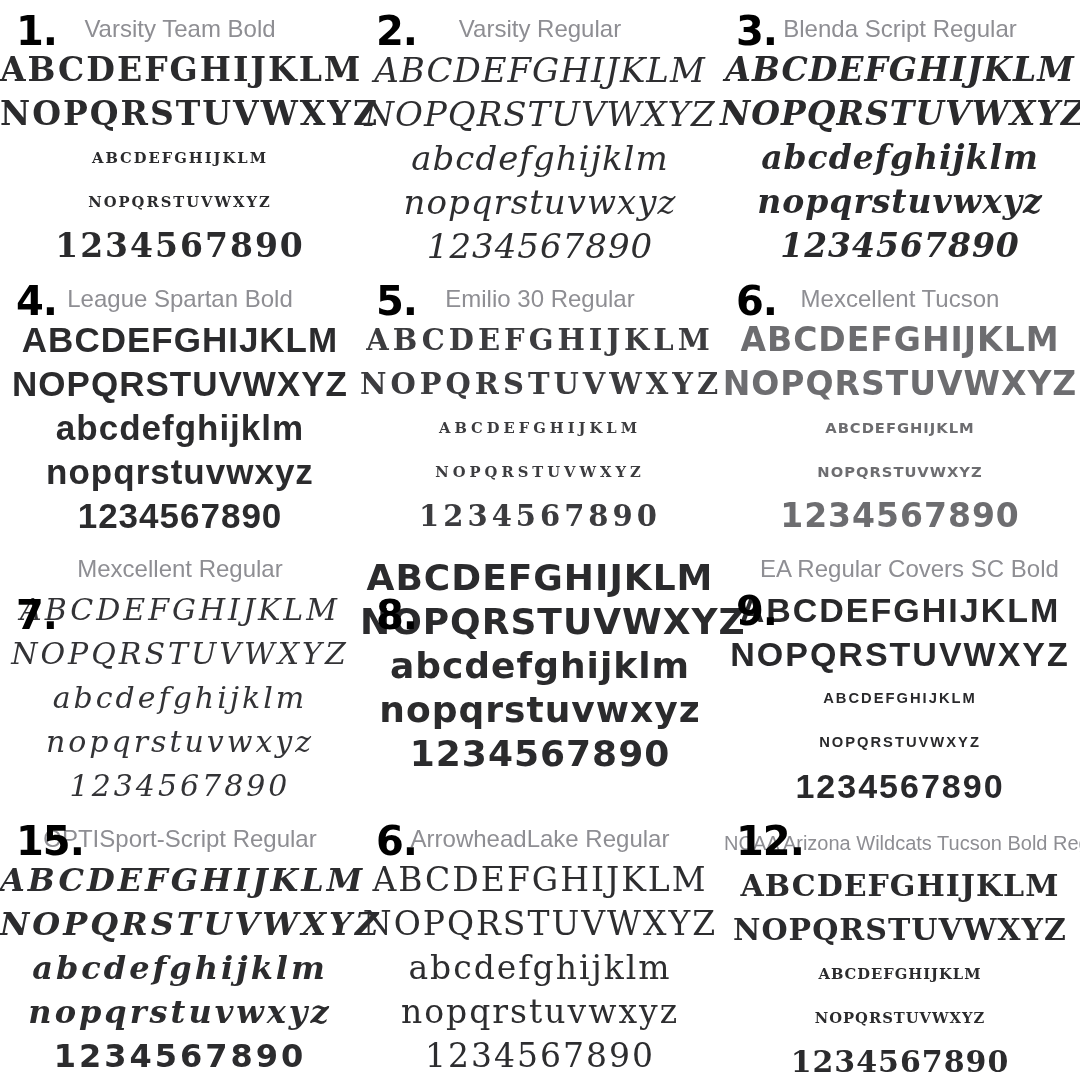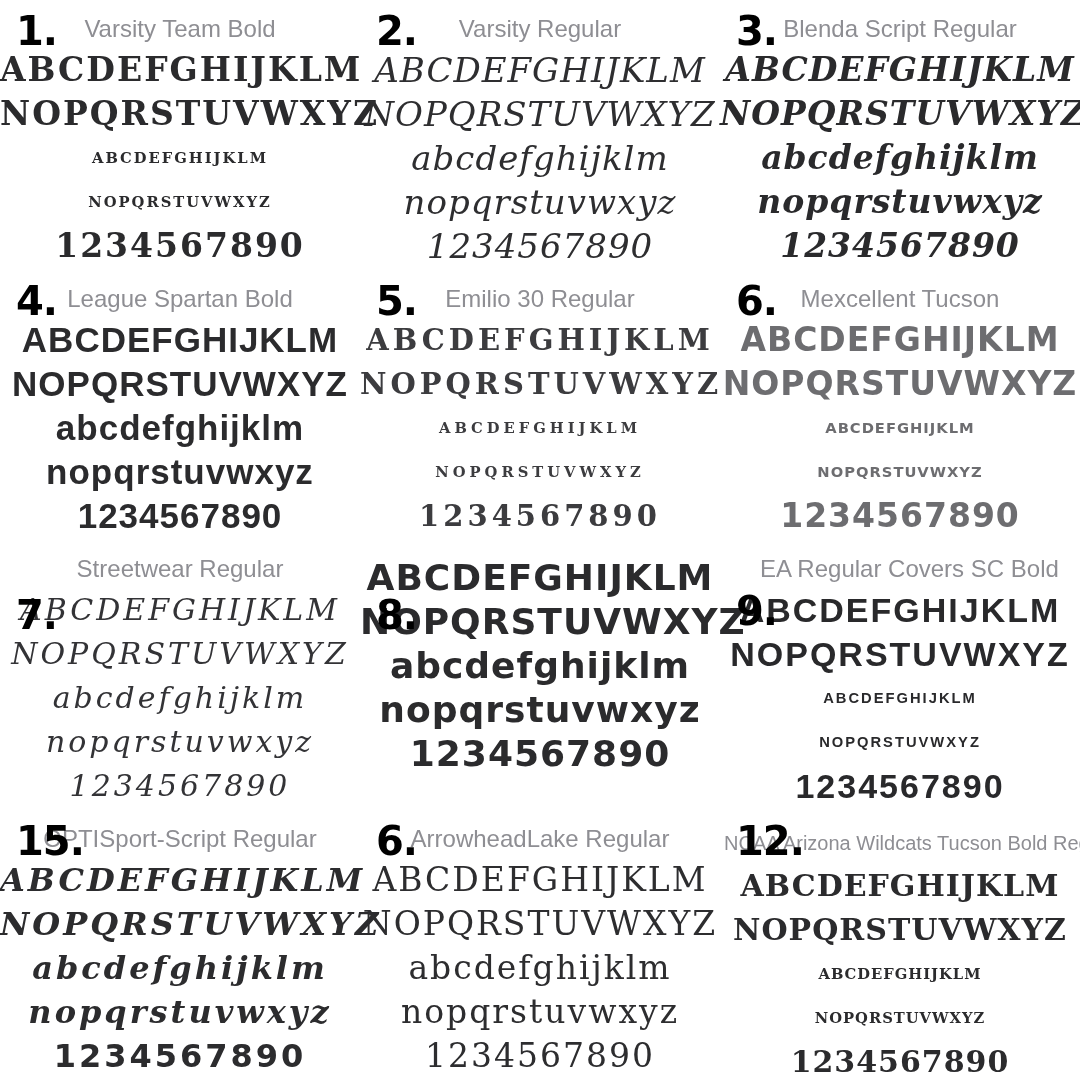--- a/index.html
+++ b/index.html
@@ -134,21 +134,21 @@
       <div class="row">ABCDEFGHIJKLM</div>
       <div class="row">NOPQRSTUVWXYZ</div>
       <div class="row">ABCDEFGHIJKLM</div>
       <div class="row">NOPQRSTUVWXYZ</div>
       <div class="row">1234567890</div>
     </div>
   </section>
 
   <section class="cell">
     <div class="num" style="top:52px;">7.</div>
-    <div class="label">Streetwear Regular</div>
+    <div class="label">Mexcellent Regular</div>
     <div class="rows f-streetwear">
       <div class="row">ABCDEFGHIJKLM</div>
       <div class="row">NOPQRSTUVWXYZ</div>
       <div class="row">abcdefghijklm</div>
       <div class="row">nopqrstuvwxyz</div>
       <div class="row">1234567890</div>
     </div>
   </section>
 
   <section class="cell">

